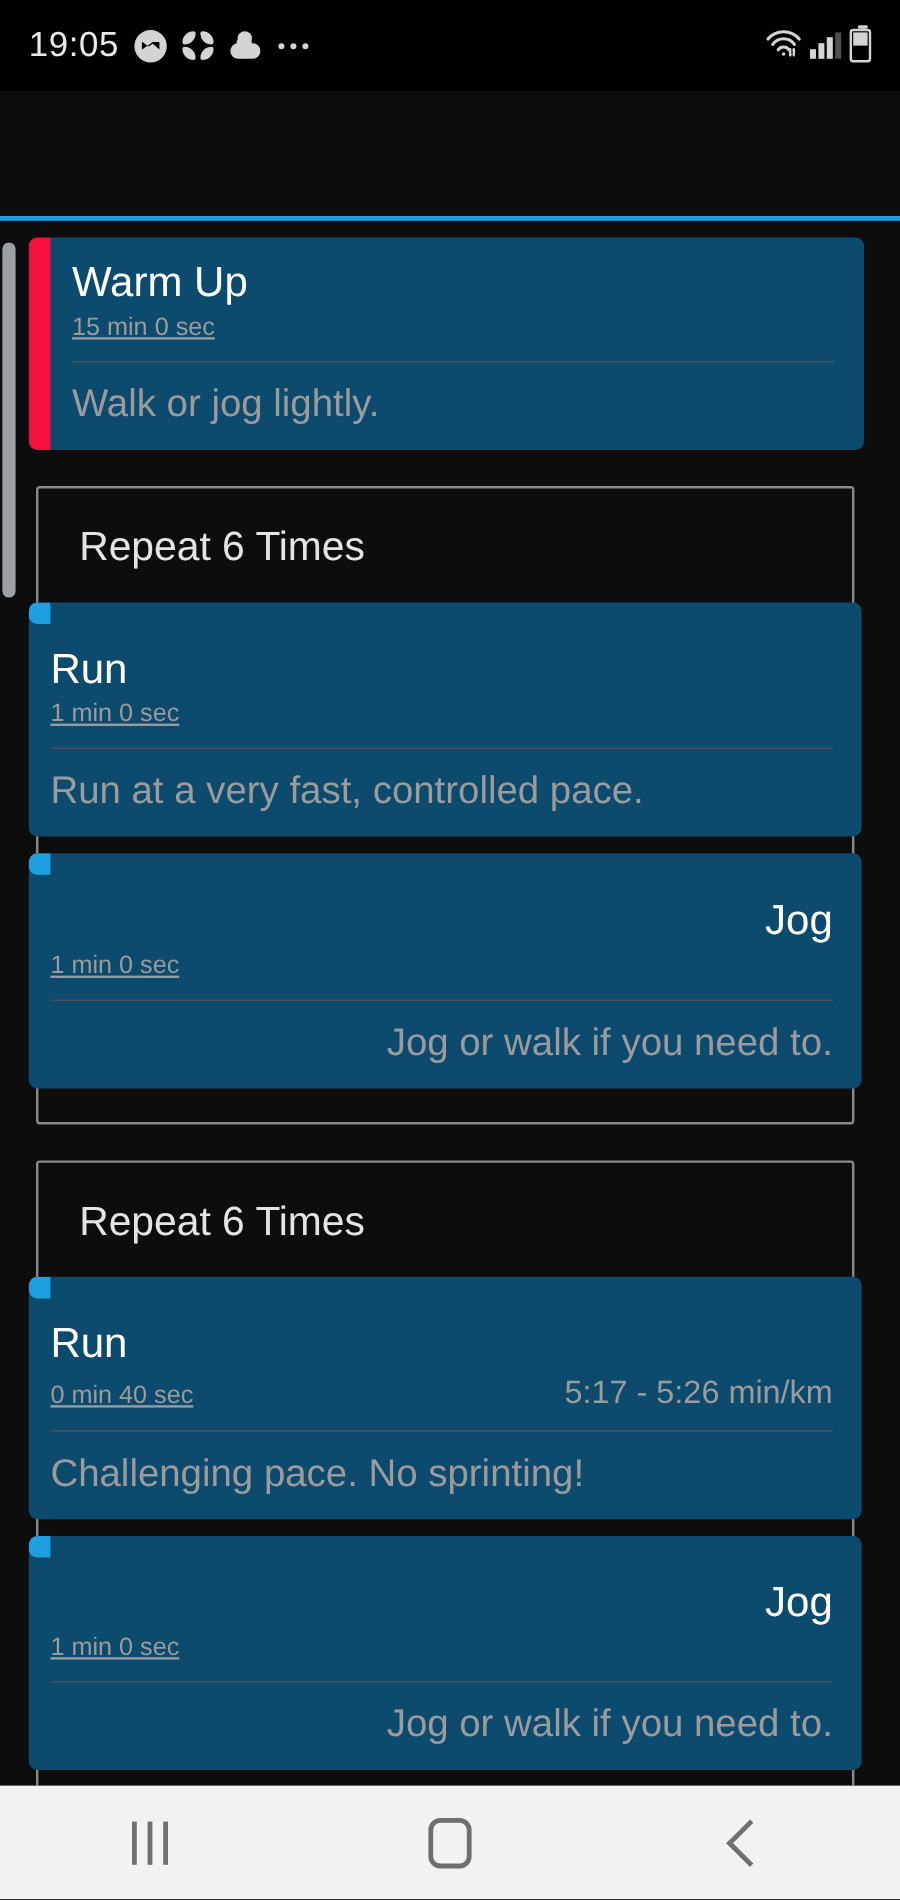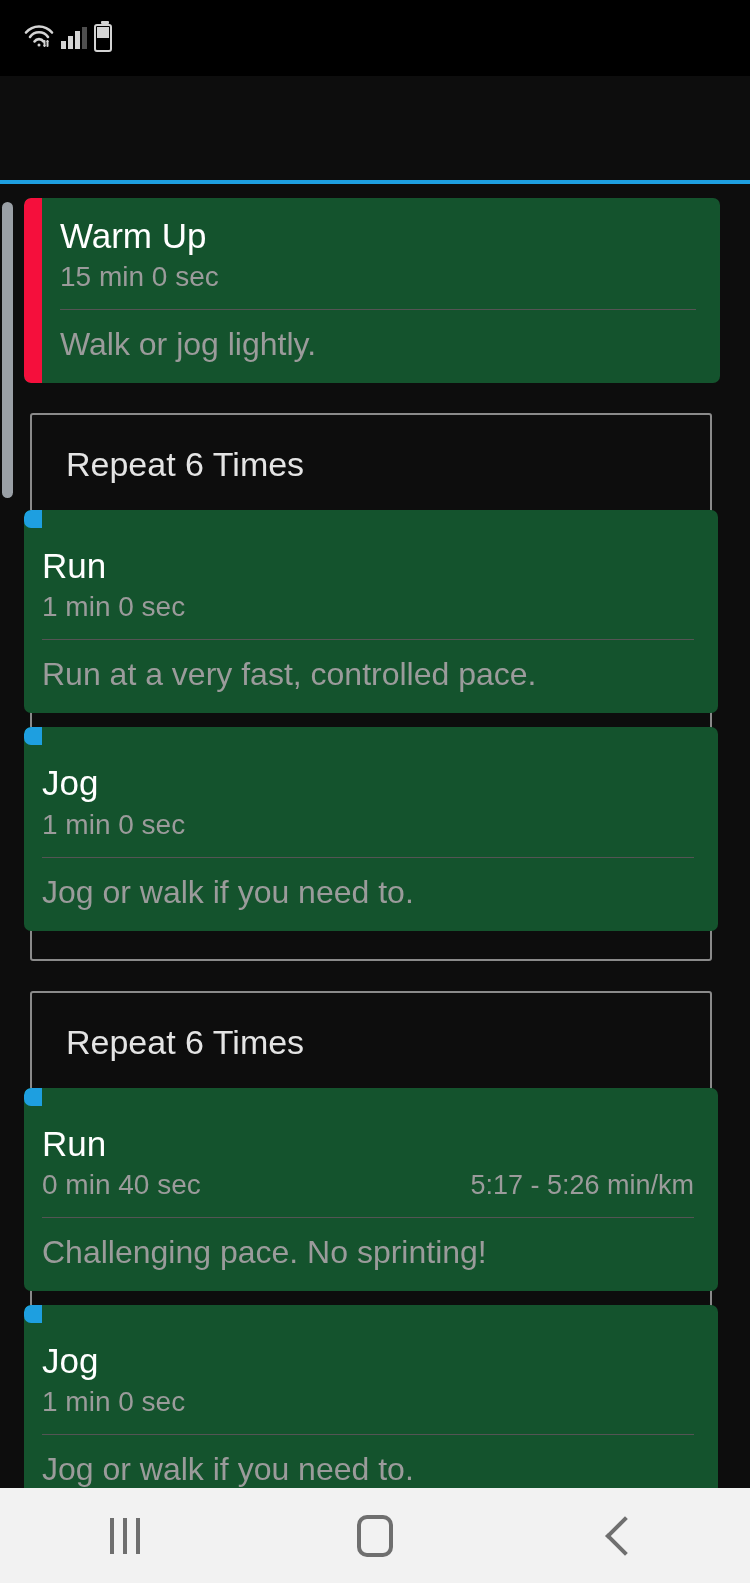--- a/index.html
+++ b/index.html
@@ -104,59 +104,78 @@
     position:absolute;top:4px;left:0;width:750px;height:4px;background:#1e9fe0;
   }
   .scrollthumb{
     position:absolute;left:2px;top:26px;width:11px;height:296px;
     background:#9aa0a6;border-radius:6px;
   }
 
   .cards{position:absolute;top:22px;left:0;width:750px;}
 
   .card{
-    position:relative;margin:0 30px 0 24px;background:#14532d;border-radius:7px;
+    position:relative;margin:0 30px 0 24px;background:#0c4a6e;border-radius:7px;
     display:flex;overflow:hidden;
   }
   .accent{width:18px;flex:0 0 18px;border-radius:7px 0 0 7px;}
   .cbody{flex:1;padding:18px 24px 20px 18px;box-sizing:border-box;}
   .ctitle{color:#fff;font-size:35px;line-height:1.12;font-weight:400;}
   .crow{display:flex;justify-content:space-between;align-items:baseline;margin-top:6px;}
-  .csub{color:#9b9b9b;font-size:28px;}
+  .csub{color:#9b9b9b;font-size:21px;text-decoration:underline;}
   .cpace{color:#9b9b9b;font-size:27px;}
   .cdiv{height:1px;background:#545454;margin:16px 0 0 0;}
   .cdesc{color:#9b9b9b;font-size:32px;margin-top:16px;}
 
   .repeat-box{
     margin:0 38px 0 30px;border:2px solid #8a8a8a;border-radius:3px;
     background:#0d0d0d;position:relative;padding-bottom:28px;
   }
   .repeat-title{color:#e4e4e4;font-size:34px;padding:30px 0 26px 34px;}
   .repeat-box .card{margin:0 -8px 0 -8px;flex-direction:column;}
-  .repeat-box .card + .card{margin-top:14px;}
+  .repeat-box .card + .card{margin-top:14px;text-align:right;}
 
   .outer-gap{height:30px;}
 
   
   .navbar{
     position:absolute;bottom:0;left:0;width:750px;height:95px;background:#f2f2f2;
     display:flex;align-items:center;justify-content:space-around;
   }
   .nav-btn{width:120px;height:95px;display:flex;align-items:center;justify-content:center;cursor:pointer;}
   .nav-recents{display:flex;gap:9px;}
   .nav-recents b{width:4px;height:36px;background:#6f6f6f;display:block;}
   .nav-home{width:36px;height:42px;border:4px solid #6f6f6f;border-radius:10px;box-sizing:border-box;}
   .nav-back{width:24px;height:24px;border-left:4px solid #6f6f6f;border-bottom:4px solid #6f6f6f;transform:rotate(45deg);}
 </style>
 </head>
 <body>
 
 <div class="phone">
 
   <div class="statusbar">
+    <div class="sb-left">
+      <span class="sb-time">19:05</span>
+      <span class="ic msgr"></span>
+      <span class="ic pinwheel">
+          <i></i>
+          <i></i>
+          <i></i>
+          <i></i>
+        </span>
+      <span class="ic weather">
+          <span class="sun"></span>
+          <span class="cloud"></span>
+        </span>
+      <span class="ic dots3">
+          <b></b>
+          <b></b>
+          <b></b>
+        </span>
+    </div>
     <div class="sb-right">
       <span class="ic">
         <svg width="30" height="24" viewBox="0 0 30 24">
           <path d="M2 8.5 A17 17 0 0 1 28 8.5" stroke="#d4d4d4" stroke-width="2.6" fill="none" stroke-linecap="round"></path>
           <path d="M6 13 A11 11 0 0 1 24 13" stroke="#d4d4d4" stroke-width="2.6" fill="none" stroke-linecap="round"></path>
           <path d="M10.5 17.5 A5.5 5.5 0 0 1 19.5 17.5" stroke="#d4d4d4" stroke-width="2.6" fill="none" stroke-linecap="round"></path>
           <path d="M15 21 l0 0" stroke="#d4d4d4" stroke-width="3" stroke-linecap="round"></path>
           <path d="M20.5 17 l0 5 M23.5 22 l0 -5" stroke="#d4d4d4" stroke-width="2" stroke-linecap="round"></path>
           <path d="M19 21 l1.5 2 l1.5 -2 M25 18 l-1.5 -2 l-1.5 2" fill="#d4d4d4"></path>
         </svg>

